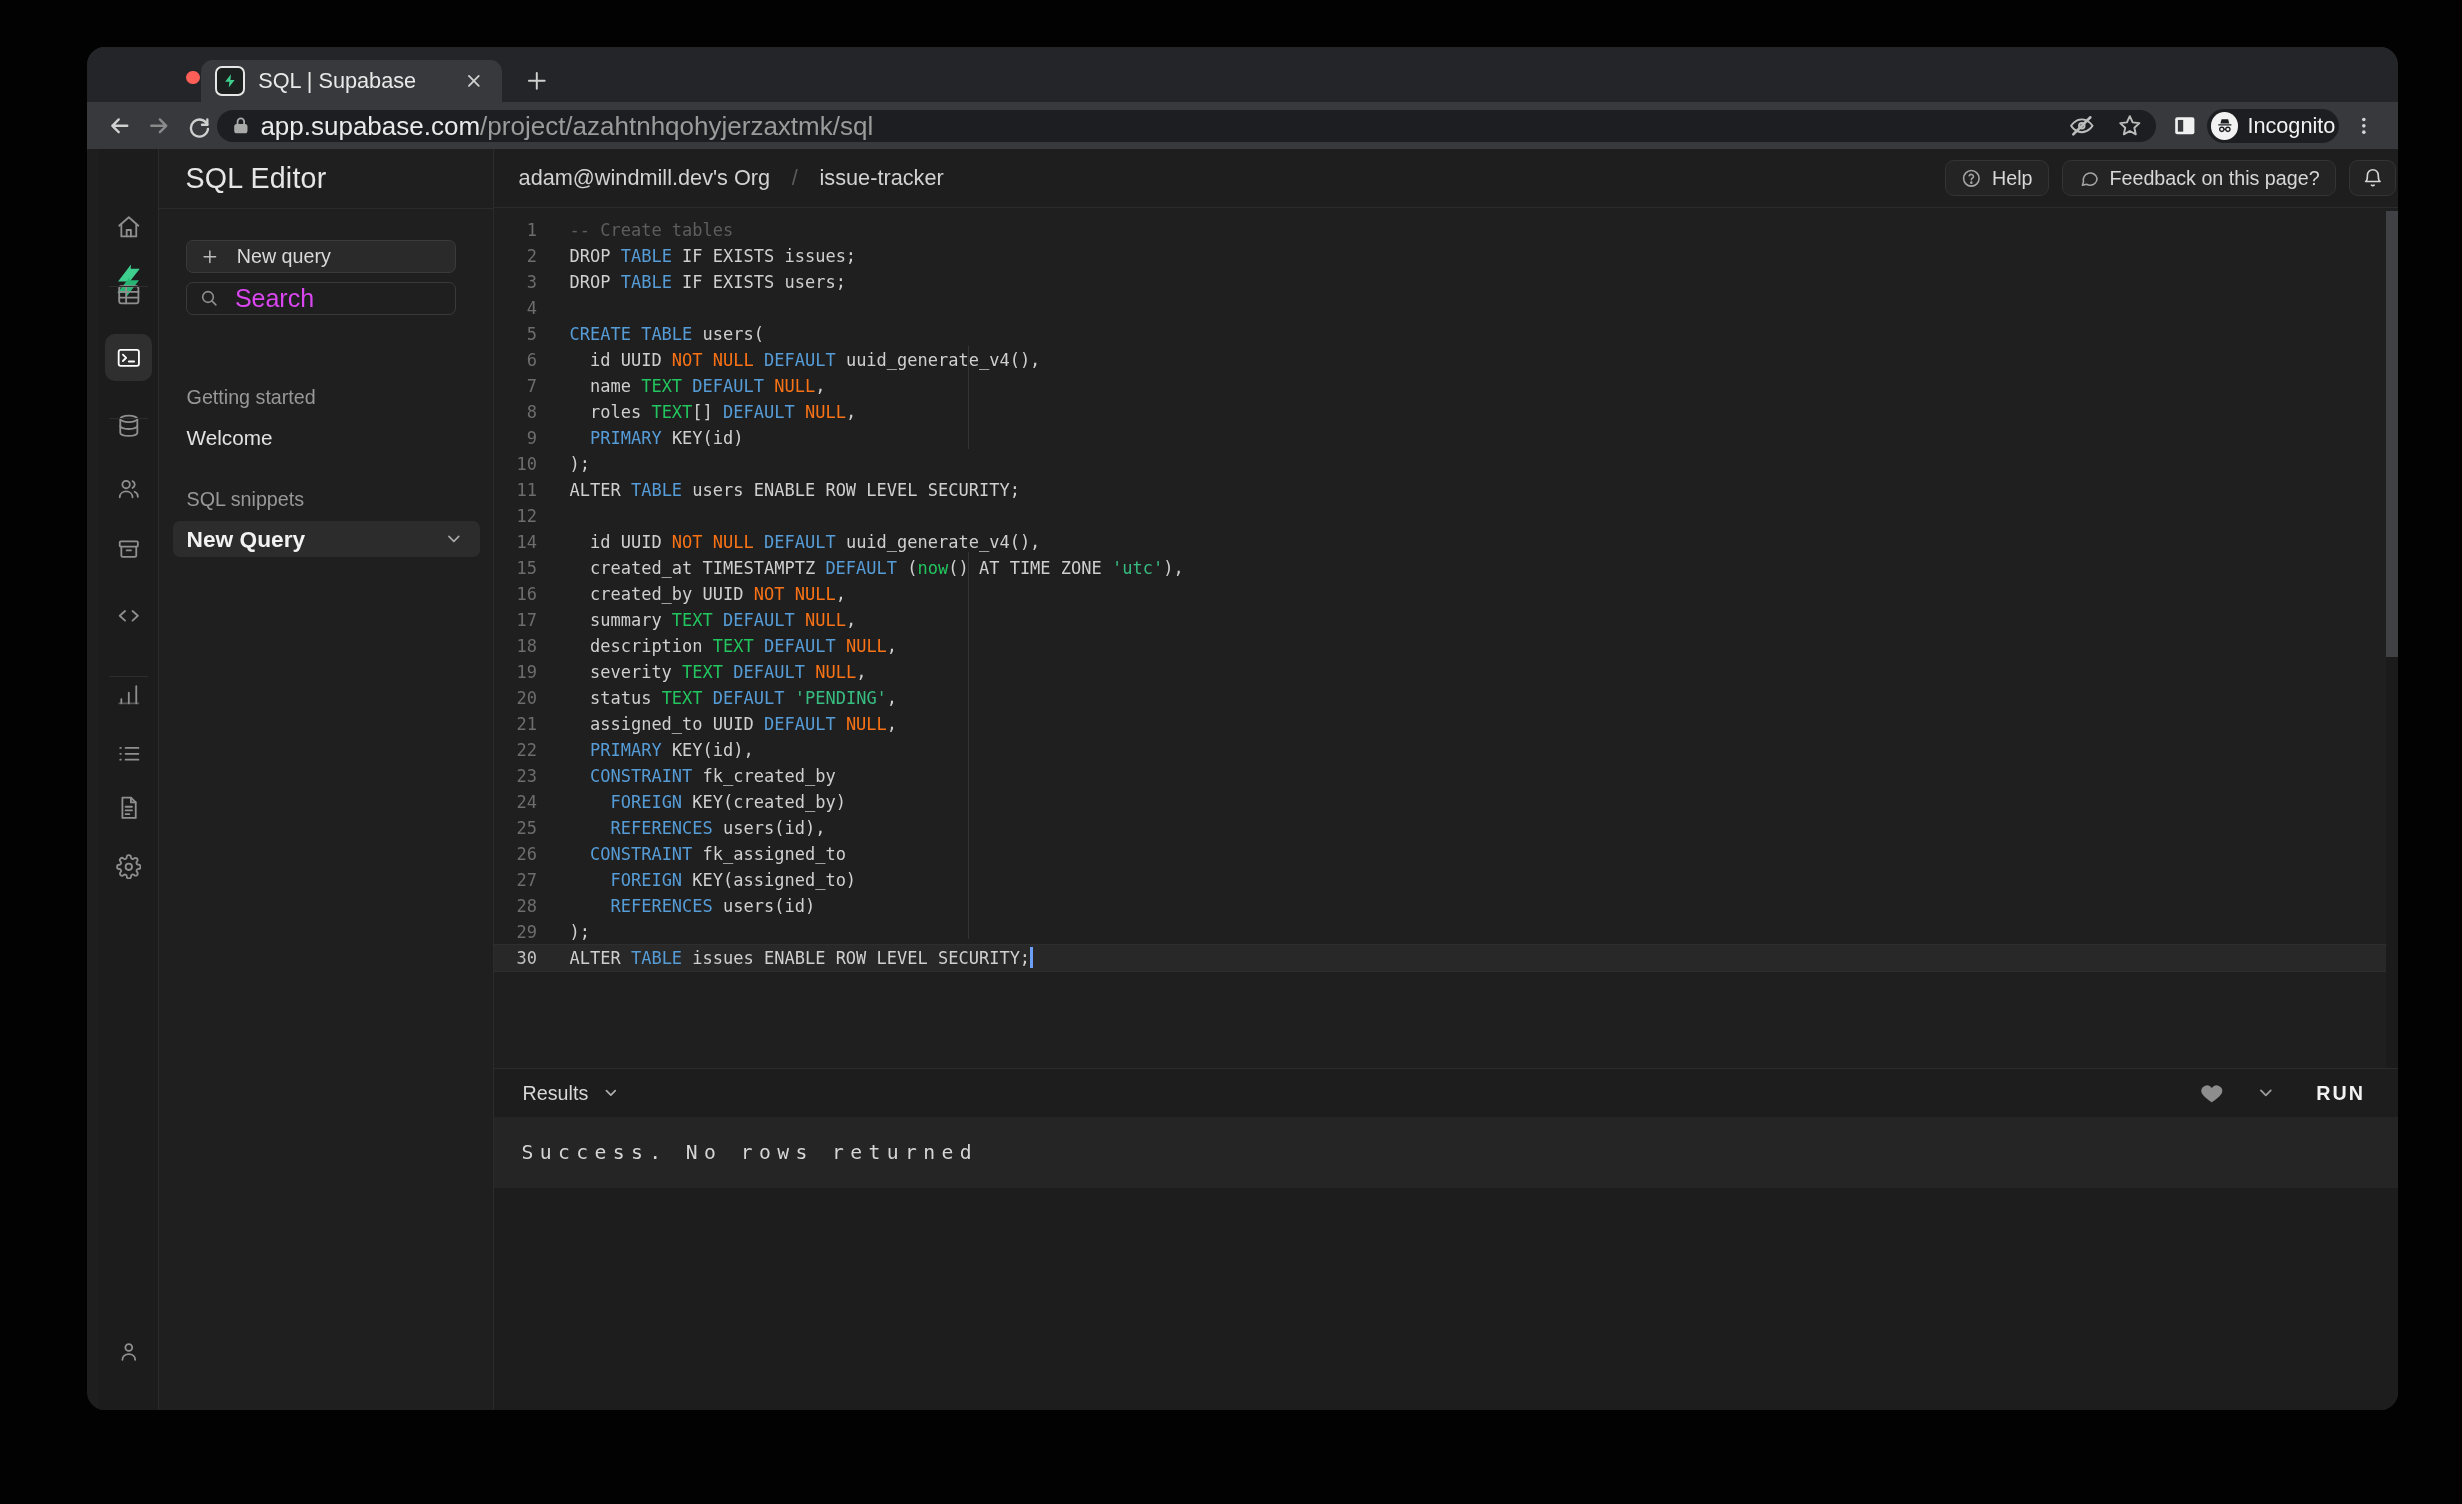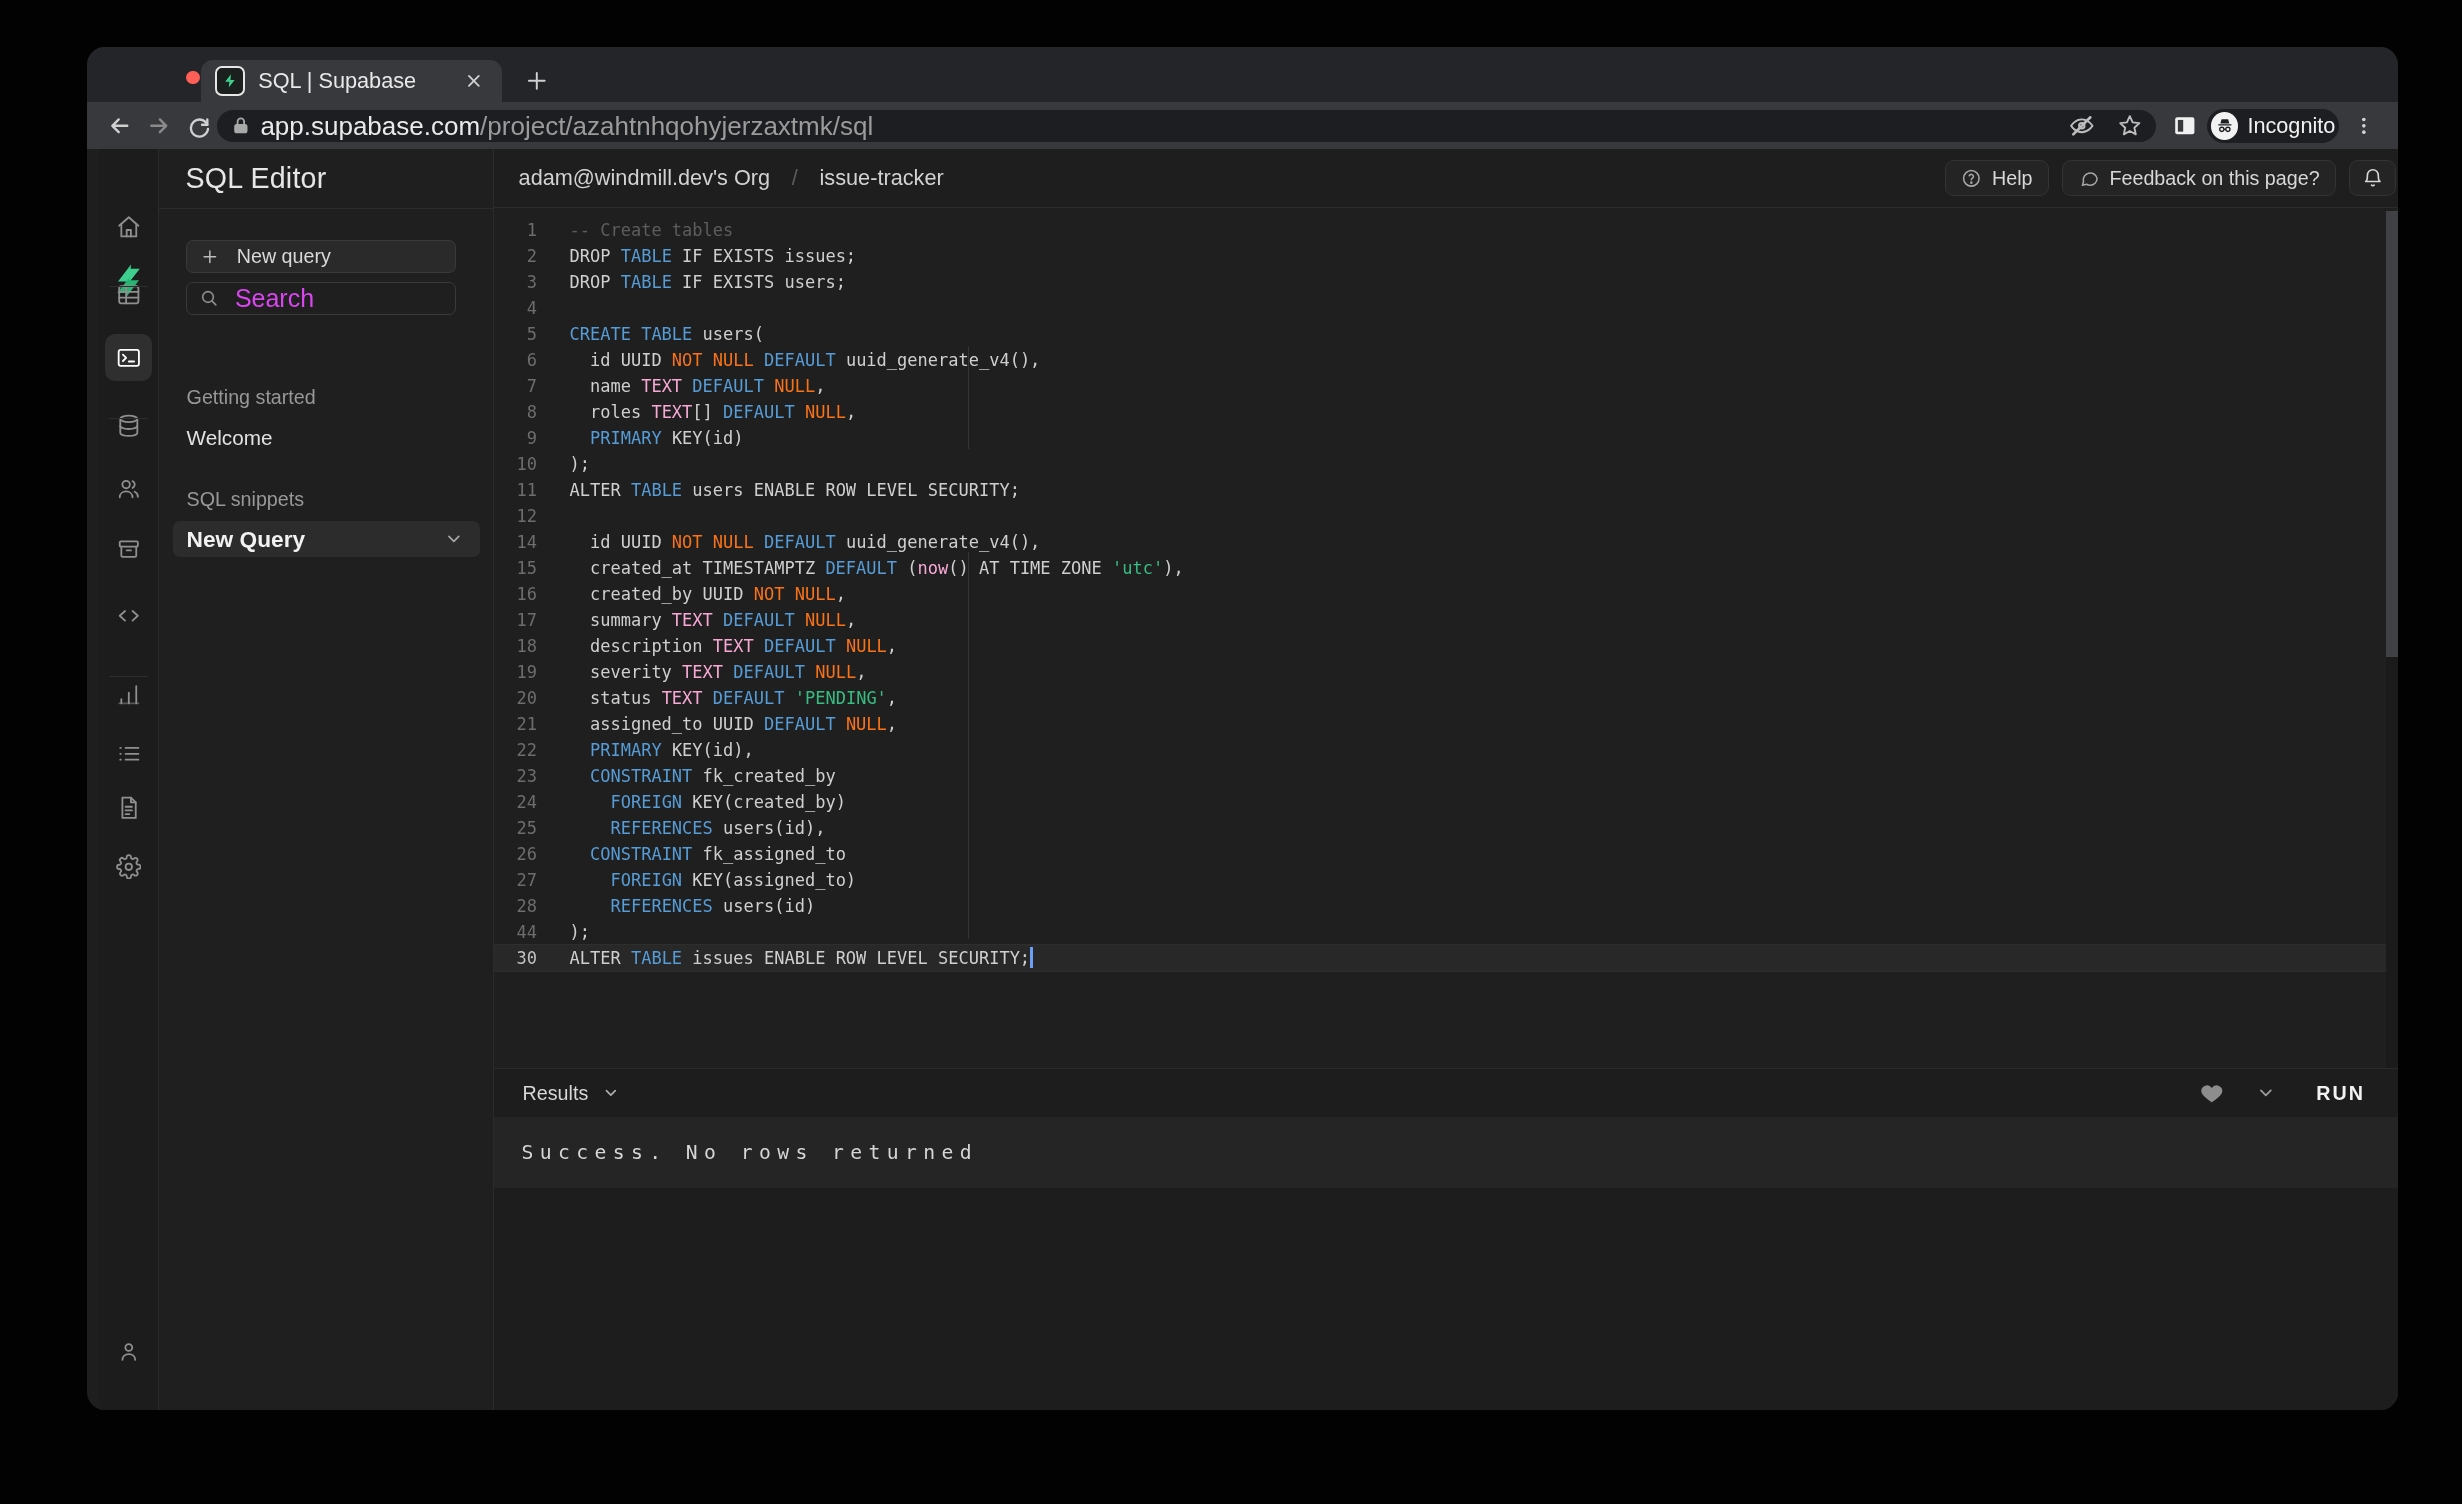--- a/index.html
+++ b/index.html
@@ -78,21 +78,21 @@
   .editor{position:absolute;left:0;top:60px;width:100%;height:859px;background:#1f1f20;overflow:hidden;}
   .code-lines{position:absolute;left:0;top:7.9px;width:100%;
               font-family:"DejaVu Sans Mono",monospace;font-size:17px;line-height:26px;}
   .line{display:flex;height:26px;}
   .ln{width:43px;text-align:right;color:#6d6d6d;flex:none;user-select:none;}
   .code{margin-left:32.5px;white-space:pre;}
   .line.current{background:rgba(255,255,255,.045);box-shadow:0 1px 0 rgba(255,255,255,.07), 0 -1px 0 rgba(255,255,255,.07);}
   .line.current .ln{color:#c2c2c2;}
   .tk-pl{color:#cfcfcf;}
   .tk-kw{color:#569cd6;}
-  .tk-type{color:#f9a8d4;}
+  .tk-type{color:#22c55e;}
   .tk-str{color:#38bd81;}
   .tk-null{color:#f97316;}
   .tk-com{color:#5d5d5d;}
   .cursor{display:inline-block;width:2.5px;height:20.7px;background:#6c9ef8;vertical-align:-3.9px;}
   .indent-guide{position:absolute;width:1px;background:#343435;left:474px;}
   .vscroll-track{position:absolute;right:2px;top:62px;width:21.7px;height:857px;background:#1b1b1c;}
   .vscroll-thumb{position:absolute;right:2px;top:62px;width:21.7px;height:446px;background:#404144;}
 
   
   .results-bar{position:absolute;left:0;top:919px;width:100%;height:49px;background:#1d1d1e;border-top:1px solid #2b2b2c;
@@ -448,21 +448,21 @@
               </div>
               <div class="line">
                 <span class="ln">27</span>
                 <span class="code"><span class="tk-pl">    </span><span class="tk-kw">FOREIGN</span><span class="tk-pl"> KEY(assigned_to)</span></span>
               </div>
               <div class="line">
                 <span class="ln">28</span>
                 <span class="code"><span class="tk-pl">    </span><span class="tk-kw">REFERENCES</span><span class="tk-pl"> users(id)</span></span>
               </div>
               <div class="line">
-                <span class="ln">44</span>
+                <span class="ln">29</span>
                 <span class="code"><span class="tk-pl">);</span></span>
               </div>
               <div class="line current">
                 <span class="ln">30</span>
                 <span class="code"><span class="tk-pl">ALTER </span><span class="tk-kw">TABLE</span><span class="tk-pl"> issues ENABLE ROW LEVEL SECURITY;</span><span class="cursor"></span></span>
               </div>
             </div>
         </div>
         <div class="vscroll-track"></div>
         <div class="vscroll-thumb"></div>

